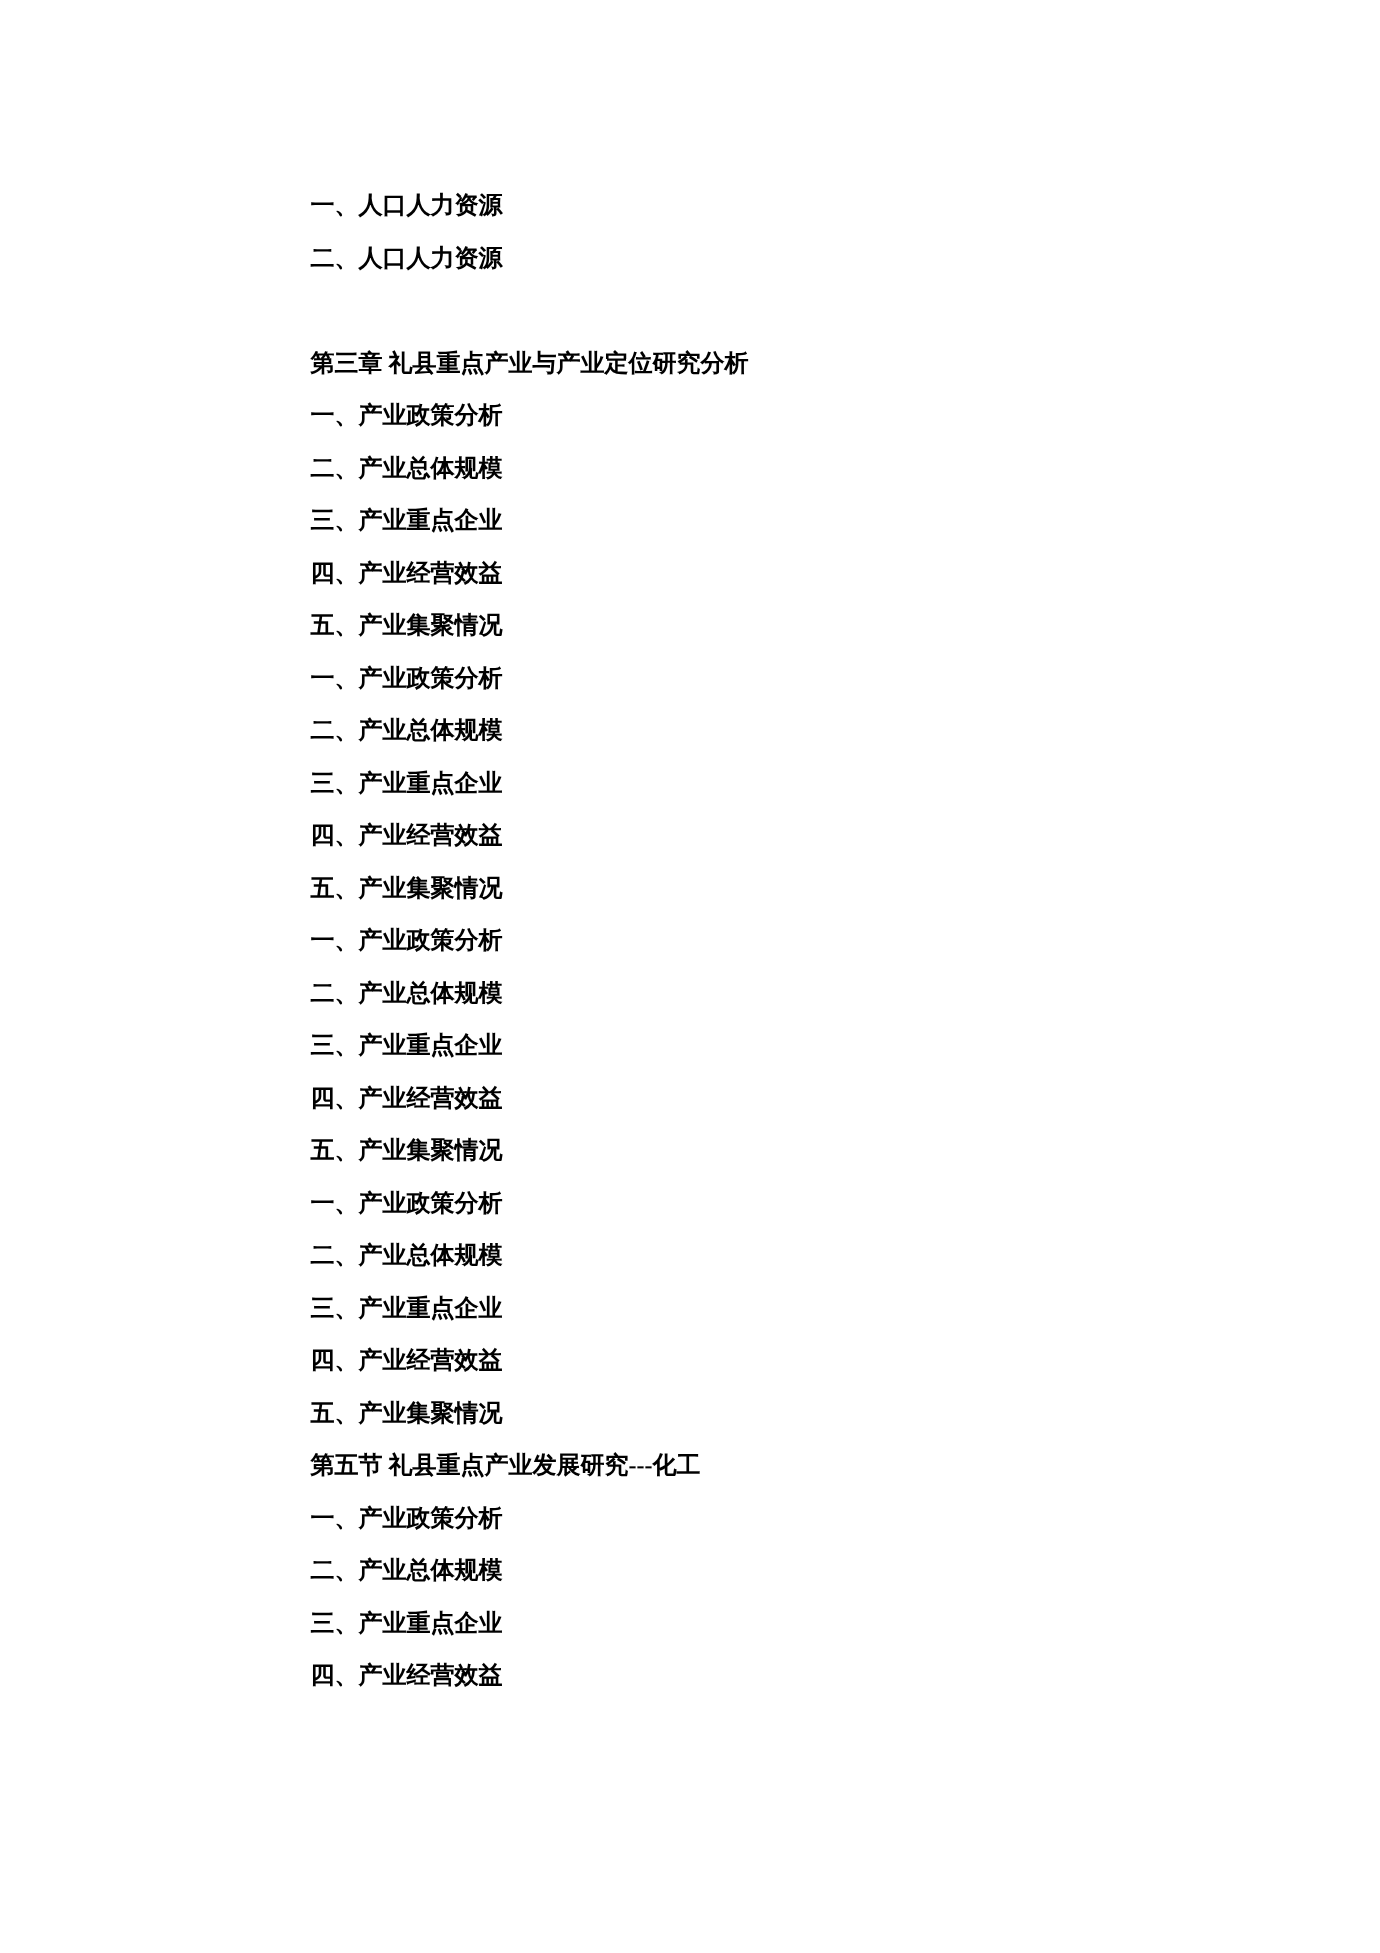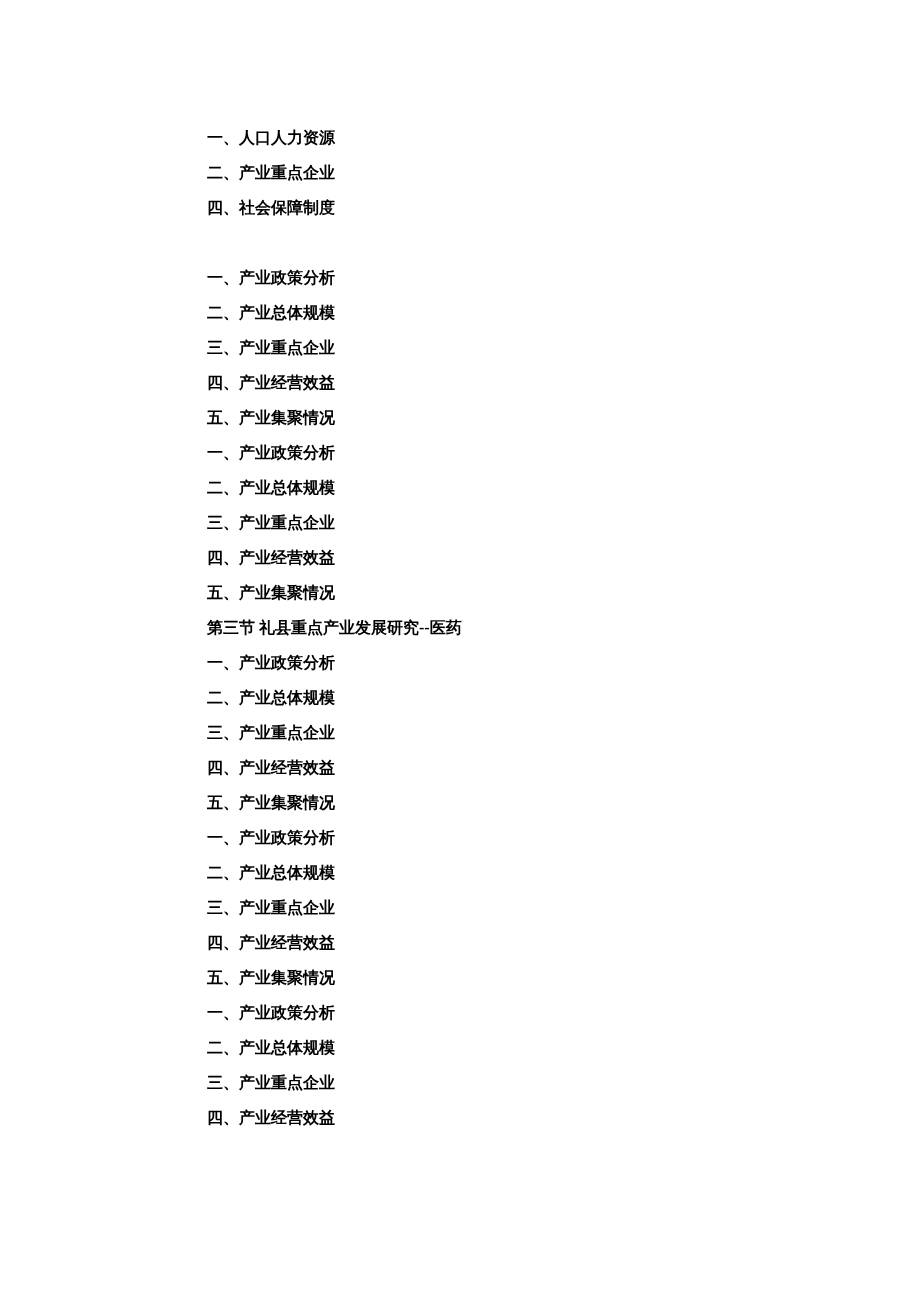--- a/index.html
+++ b/index.html
@@ -26,41 +26,41 @@
     }
     .blank-line {
       height: 32px;
     }
   </style>
 </head>
 <body>
 
 <div class="page">
   <div class="line">一、人口人力资源</div>
-  <div class="line">二、产业重点企业</div>
-  <div class="line">四、社会保障制度</div>
+  <div class="line">二、人口人力资源</div>
   <div class="blank-line"></div>
-  <div class="line">一、产业政策分析</div>
-  <div class="line">二、产业总体规模</div>
-  <div class="line">三、产业重点企业</div>
-  <div class="line">四、产业经营效益</div>
-  <div class="line">五、产业集聚情况</div>
-  <div class="line">一、产业政策分析</div>
-  <div class="line">二、产业总体规模</div>
-  <div class="line">三、产业重点企业</div>
-  <div class="line">四、产业经营效益</div>
-  <div class="line">五、产业集聚情况</div>
-  <div class="line">第三节  礼县重点产业发展研究--医药</div>
+  <div class="line">第三章  礼县重点产业与产业定位研究分析</div>
   <div class="line">一、产业政策分析</div>
   <div class="line">二、产业总体规模</div>
   <div class="line">三、产业重点企业</div>
   <div class="line">四、产业经营效益</div>
   <div class="line">五、产业集聚情况</div>
   <div class="line">一、产业政策分析</div>
   <div class="line">二、产业总体规模</div>
   <div class="line">三、产业重点企业</div>
   <div class="line">四、产业经营效益</div>
   <div class="line">五、产业集聚情况</div>
   <div class="line">一、产业政策分析</div>
   <div class="line">二、产业总体规模</div>
   <div class="line">三、产业重点企业</div>
   <div class="line">四、产业经营效益</div>
+  <div class="line">五、产业集聚情况</div>
+  <div class="line">一、产业政策分析</div>
+  <div class="line">二、产业总体规模</div>
+  <div class="line">三、产业重点企业</div>
+  <div class="line">四、产业经营效益</div>
+  <div class="line">五、产业集聚情况</div>
+  <div class="line">第五节  礼县重点产业发展研究---化工</div>
+  <div class="line">一、产业政策分析</div>
+  <div class="line">二、产业总体规模</div>
+  <div class="line">三、产业重点企业</div>
+  <div class="line">四、产业经营效益</div>
 </div>
 
 </body></html>

